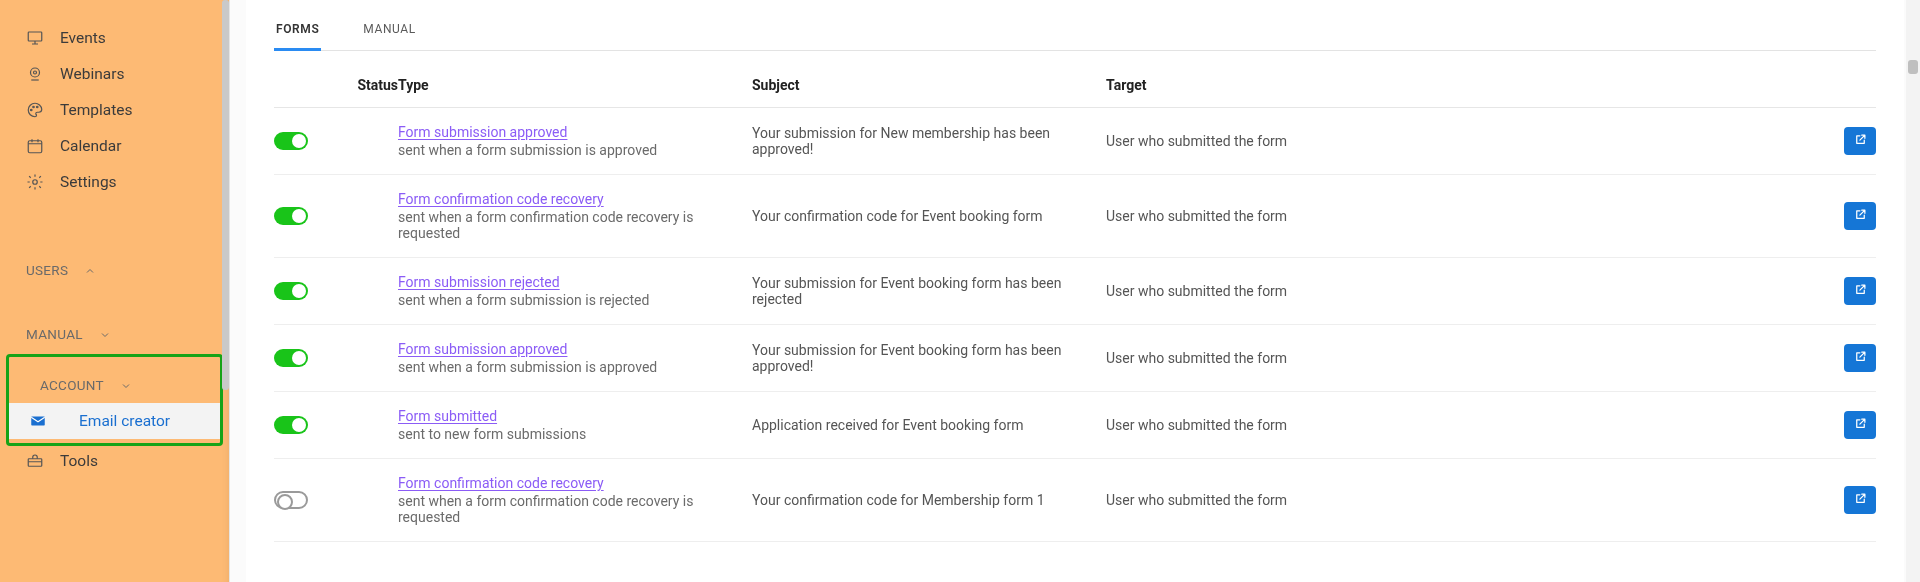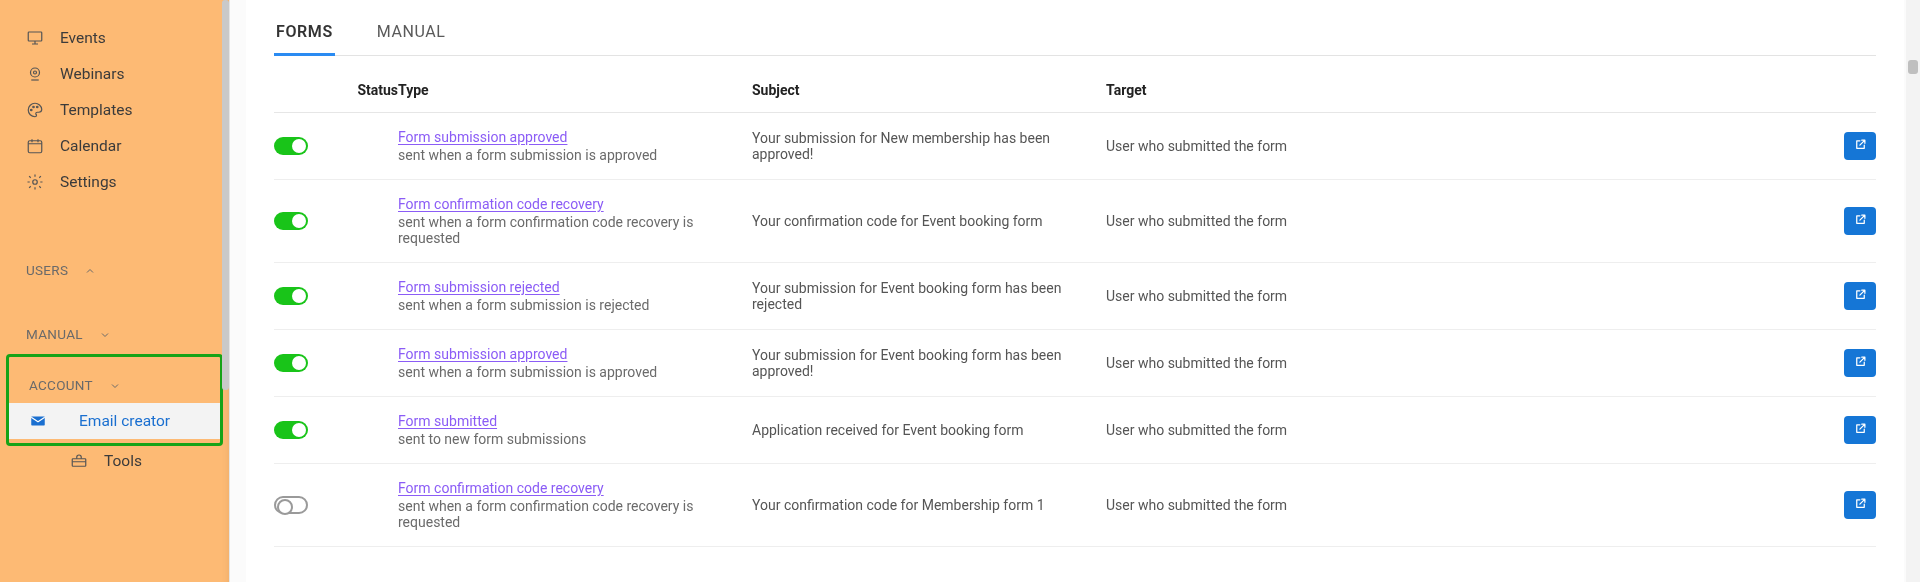--- a/index.html
+++ b/index.html
@@ -111,21 +111,21 @@
     background: #f3f3f3;
   }
 
   .tabs {
     display: flex;
     gap: 40px;
     border-bottom: 1px solid #e3e3e3;
     padding-top: 22px;
   }
   .tab {
-    font-size: 16px;
+    font-size: 12px;
     letter-spacing: 0.6px;
     color: #5a5a5a;
     padding: 0 2px 14px 2px;
     cursor: pointer;
     position: relative;
   }
   .tab.active {
     color: #333;
     font-weight: 600;
   }
@@ -290,41 +290,41 @@
   <div class="nav-section-header" style="margin-top:28px;">
     <span>MANUAL</span>
     <span class="chev">
       <svg viewBox="0 0 24 24" width="12" height="12">
           <path d="M6 9l6 6 6-6" stroke="#6a6a6a" fill="none" stroke-width="2"></path>
         </svg>
     </span>
   </div>
 
   <div class="highlight-box">
-    <div class="nav-section-header" style="margin-top:10px; padding-left:20px;">
+    <div class="nav-section-header" style="margin-top:10px; padding-left:31px;">
       <span>ACCOUNT</span>
       <span class="chev">
         <svg viewBox="0 0 24 24" width="12" height="12">
             <path d="M6 9l6 6 6-6" stroke="#6a6a6a" fill="none" stroke-width="2"></path>
           </svg>
       </span>
     </div>
 
     <div class="nav-item active" style="padding-left:20px;gap:32px;">
       <span class="nav-icon">
         <svg viewBox="0 0 24 24">
             <rect x="3" y="6" width="18" height="12" rx="1" fill="#1a6fd0" stroke="none"></rect>
             <path d="M3 7l9 6 9-6" stroke="#fff" stroke-width="1.5" fill="none"></path>
           </svg>
       </span>
       <span>Email creator</span>
     </div>
   </div>
 
-  <div class="nav-item" style="padding-top:6px;margin-left:44px;">
+  <div class="nav-item" style="padding-top:6px;">
     <span class="nav-icon">
       <svg viewBox="0 0 24 24">
           <rect x="3" y="9" width="18" height="10" rx="1"></rect>
           <path d="M9 9V7a3 3 0 0 1 6 0v2M3 13h18"></path>
         </svg>
     </span>
     <span>Tools</span>
   </div>
 </div>
 

